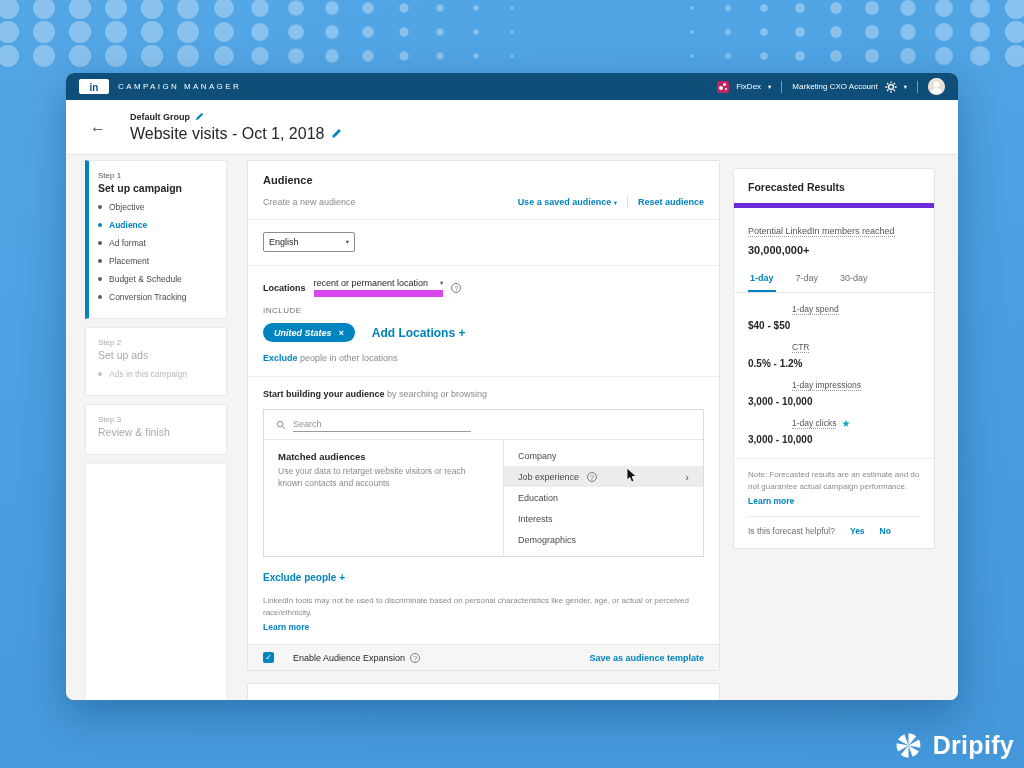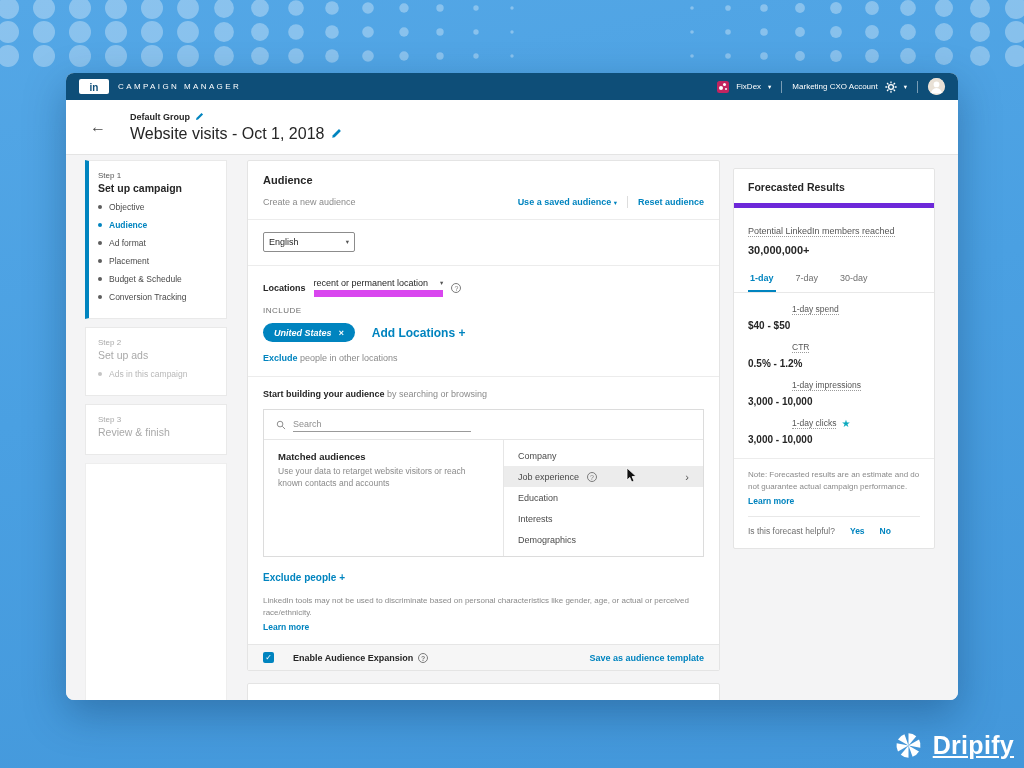--- a/index.html
+++ b/index.html
@@ -107,21 +107,21 @@
   .cat-row{ display:flex; align-items:center; height:21px; padding:0 14px; font-size:9px; color:#4a4a4a; gap:8px; }
   .cat-row.hl{ background:#ececec; }
   .chev{ margin-left:auto; color:#555; font-size:11px; }
   .excl-people{ font-size:10px; margin-top:15px; }
   .policy{ font-size:8px; color:#8a8a8a; line-height:1.45; margin-top:12px; }
   .learn{ font-size:8.5px; margin-top:4px; padding-bottom:12px; }
   .aud-footer{ background:#f6f6f6; border-top:1px solid #e6e6e6; height:26px; display:flex; align-items:center;
     padding:0 15px; font-size:9px; }
   .checkbox{ width:11px; height:11px; background:#0084bf; border-radius:2px; color:#fff; font-size:8px;
     line-height:11px; text-align:center; margin-right:8px; }
-  .cb-label{ font-weight:bold; display:flex; align-items:center; gap:5px;padding-left:11px; }
+  .cb-label{ font-weight:normal; display:flex; align-items:center; gap:5px;padding-left:11px; }
   .save-tpl{ margin-left:auto; }
 
   .next-card{ margin-top:12px; padding:13px 15px; height:40px; }
 
   
   .rightcol{ width:225px; flex:0 0 auto; padding:13px 23px 0 0; }
   .fc-title{ padding:12px 14px 10px; font-size:10.5px; font-weight:bold; border-bottom:5px solid #6d28d9; }
   .fc-reach{ padding:12px 14px 0; }
   .dotted{ border-bottom:1px dotted #9a9a9a; display:inline; }
   .fc-reach-label{ font-size:9px; color:#555; }
@@ -135,21 +135,21 @@
   .star{ color:#0caabf; font-size:10px; }
   .fc-note-block{ margin-top:13px; border-top:1px solid #ececec; padding:10px 14px 0; }
   .fc-note{ font-size:8px; color:#8a8a8a; line-height:1.45; }
   .fc-learn{ font-size:8.5px; margin-top:4px; }
   .fc-hr{ border-top:1px solid #e8e8e8; margin:10px 14px 0; }
   .fc-helpful{ display:flex; align-items:center; gap:15px; padding:9px 14px 12px; font-size:8.5px; color:#6f6f6f; }
 
   
   .cursor{ position:absolute; left:626px; top:468px; z-index:50; }
   .brandmark{ position:absolute; right:10px; bottom:7px; display:flex; align-items:center; gap:9px; }
-  .brand-text{ color:#fff; font-size:25px; font-weight:bold; letter-spacing:.3px;text-decoration:underline; }
+  .brand-text{ color:#fff; font-size:25px; font-weight:bold; letter-spacing:.3px; }
 </style>
 </head>
 <body>
 
 <div class="stage">
   <svg id="dots" width="1024" height="70">
       <circle cx="8" cy="8" r="11.0" fill="rgba(255,255,255,0.32)"></circle>
       <circle cx="44" cy="8" r="11.0" fill="rgba(255,255,255,0.32)"></circle>
       <circle cx="80" cy="8" r="11.0" fill="rgba(255,255,255,0.32)"></circle>
       <circle cx="116" cy="8" r="11.0" fill="rgba(255,255,255,0.32)"></circle>

